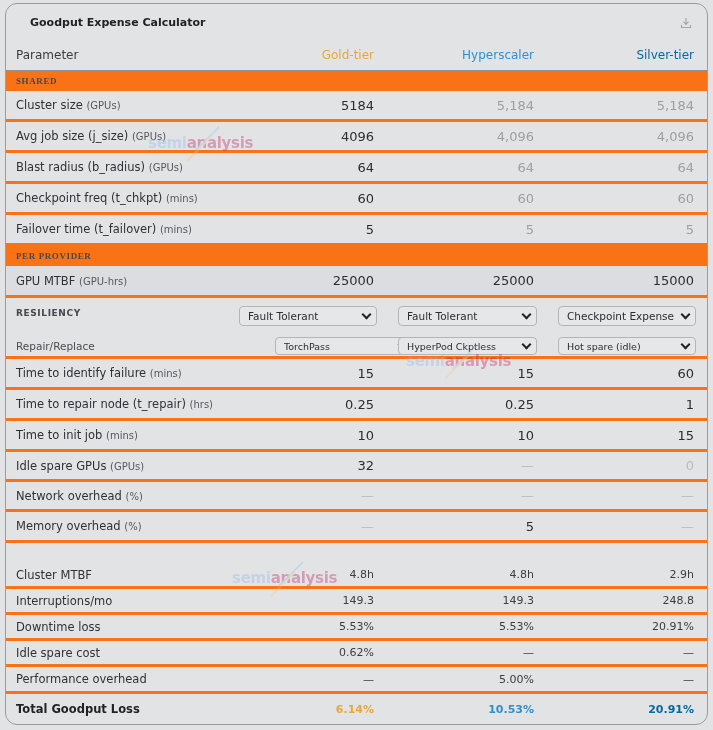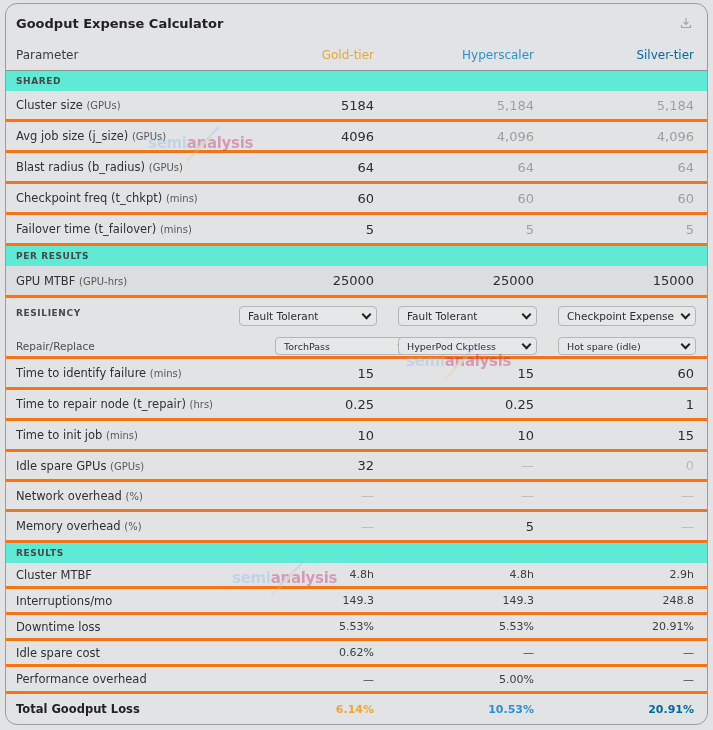--- a/index.html
+++ b/index.html
@@ -3,21 +3,21 @@
 <meta charset="utf-8">
 <style>
   * { box-sizing: border-box; margin: 0; padding: 0; }
   html, body { width: 713px; height: 730px; background: #e2e3e5; overflow: hidden; }
   body { font-family: "DejaVu Sans", "Liberation Sans", sans-serif; color: #2b2d31; position: relative; }
   .card {
     position: absolute; left: 5px; top: 3px; width: 703px; height: 722px;
     border: 1px solid #9a9ca1; border-radius: 12px; background: #e2e3e5; overflow: hidden;
   }
   .title {
-    position: absolute; left: 10px; top: 12px; font-size: 13px; font-weight: bold; color: #222;
+    position: absolute; left: 24px; top: 12px; font-size: 11px; font-weight: bold; color: #222;
   }
   .download {
     position: absolute; right: 14px; top: 12px; width: 14px; height: 14px; cursor: pointer;
   }
   .row {
     position: absolute; left: 0; width: 701px; display: flex; align-items: center;
     border-bottom: 3px solid #f97316;
   }
   .row .lbl { position: absolute; left: 10px; font-size: 11.5px; color: #2f3136; white-space: nowrap; }
   .row .lbl .unit { font-size: 10px; color: #55585e; }
@@ -27,21 +27,21 @@
   .c3 { left: 568px; }
   .dim { color: #9c9ea3; }
   .dash { color: #b9bbbf; }
   .hdr { border-bottom: 1px solid #8f9196; }
   .hdr .lbl { font-size: 12px; color: #3a3c40; }
   .hdr .v { font-size: 12px; }
   .gold { color: #e9a73b; }
   .blue { color: #2f8fd0; }
   .silver { color: #0369a1; }
   .section {
-    position: absolute; left: 0; width: 701px; background: #5eead4;
+    position: absolute; left: 0; width: 701px; background: #f97316; font-family: Liberation Serif, serif;
   }
   .section .lbl { position: absolute; left: 10px; font-size: 9px; letter-spacing: 0.6px; color: #45484d; font-weight: bold; }
   .sel {
     position: absolute; height: 20px; border: 1px solid #b3b5ba; border-radius: 4px; background: #e6e7e9;
     font-size: 10.5px; color: #2b2d31; display: flex; align-items: center; padding-left: 8px; cursor: pointer;
   }
   .sel.small { height: 18px; font-size: 9.5px; }
   .sel .chev { position: absolute; right: 6px; top: 50%; width: 7px; height: 7px; margin-top: -5px;
     border-right: 2px solid #222; border-bottom: 2px solid #222; transform: rotate(45deg); }
   .sel.small .chev { margin-top: -5px; }
@@ -102,21 +102,21 @@
     <span class="v c3 dim">60</span>
   </div>
   <div class="row" style="top:211px;height:31px;">
     <span class="lbl"><span>Failover time (t_failover)</span> <span class="unit">(mins)</span></span>
     <span class="v c1">5</span>
     <span class="v c2 dim">5</span>
     <span class="v c3 dim">5</span>
   </div>
 
   <div class="section" style="top:242px;height:20px;">
-    <span class="lbl" style="top:5px;">PER RESULTS</span>
+    <span class="lbl" style="top:5px;">PER PROVIDER</span>
   </div>
   <div class="row" style="top:262px;height:32px;background:#dcdde0;">
     <span class="lbl"><span>GPU MTBF</span> <span class="unit">(GPU-hrs)</span></span>
     <span class="v c1">25000</span>
     <span class="v c2">25000</span>
     <span class="v c3">15000</span>
   </div>
 
   <div class="row" style="top:294px;height:61px;">
     <span class="lbl" style="top:10px;font-size:9px;letter-spacing:0.6px;font-weight:bold;color:#45484d;">RESILIENCY</span>
@@ -179,23 +179,20 @@
     <span class="v c2 dash">—</span>
     <span class="v c3 dash">—</span>
   </div>
   <div class="row" style="top:508px;height:31px;">
     <span class="lbl"><span>Memory overhead</span> <span class="unit">(%)</span></span>
     <span class="v c1 dash">—</span>
     <span class="v c2">5</span>
     <span class="v c3 dash">—</span>
   </div>
 
-  <div class="section" style="top:539px;height:20px;">
-    <span class="lbl" style="top:5px;">RESULTS</span>
-  </div>
   <div class="row res" style="top:559px;height:26px;">
     <span class="lbl">Cluster MTBF</span>
     <span class="v c1">4.8h</span>
     <span class="v c2">4.8h</span>
     <span class="v c3">2.9h</span>
   </div>
   <div class="row res" style="top:585px;height:26px;">
     <span class="lbl">Interruptions/mo</span>
     <span class="v c1">149.3</span>
     <span class="v c2">149.3</span>

